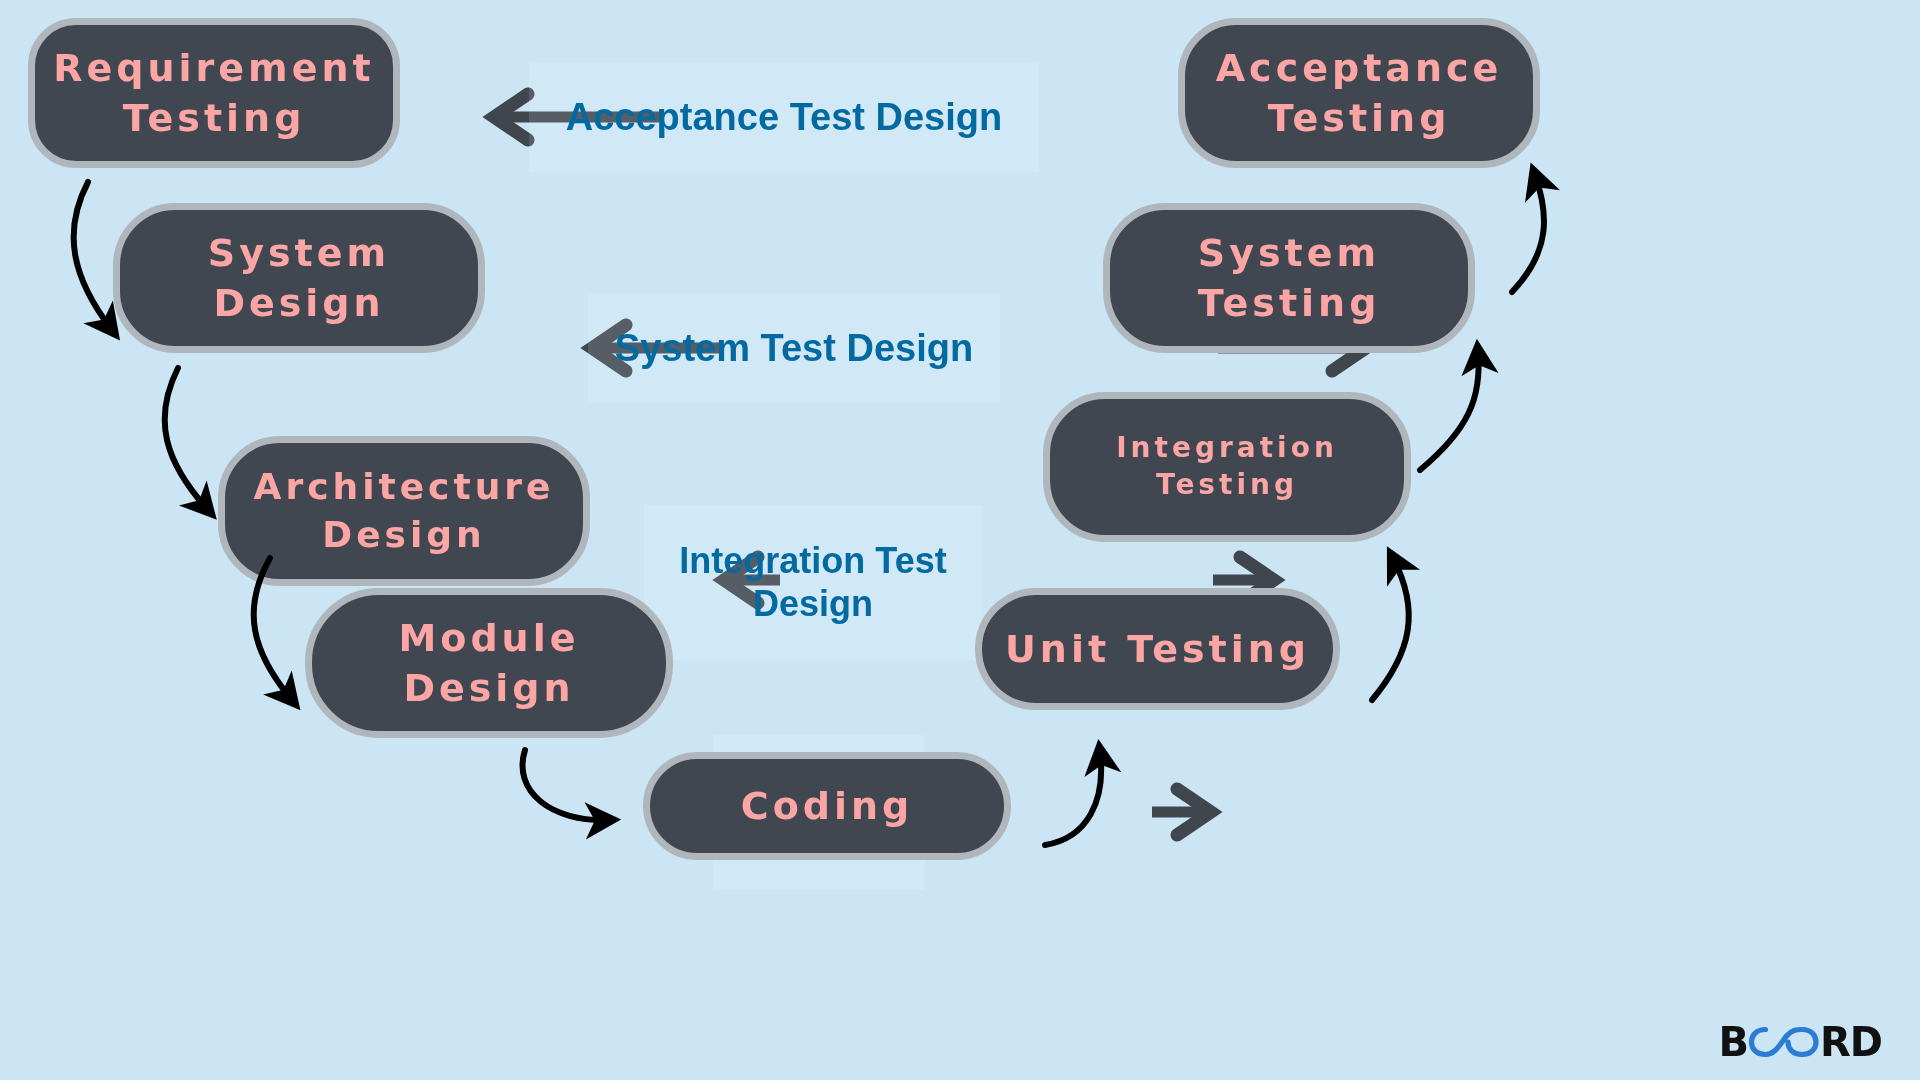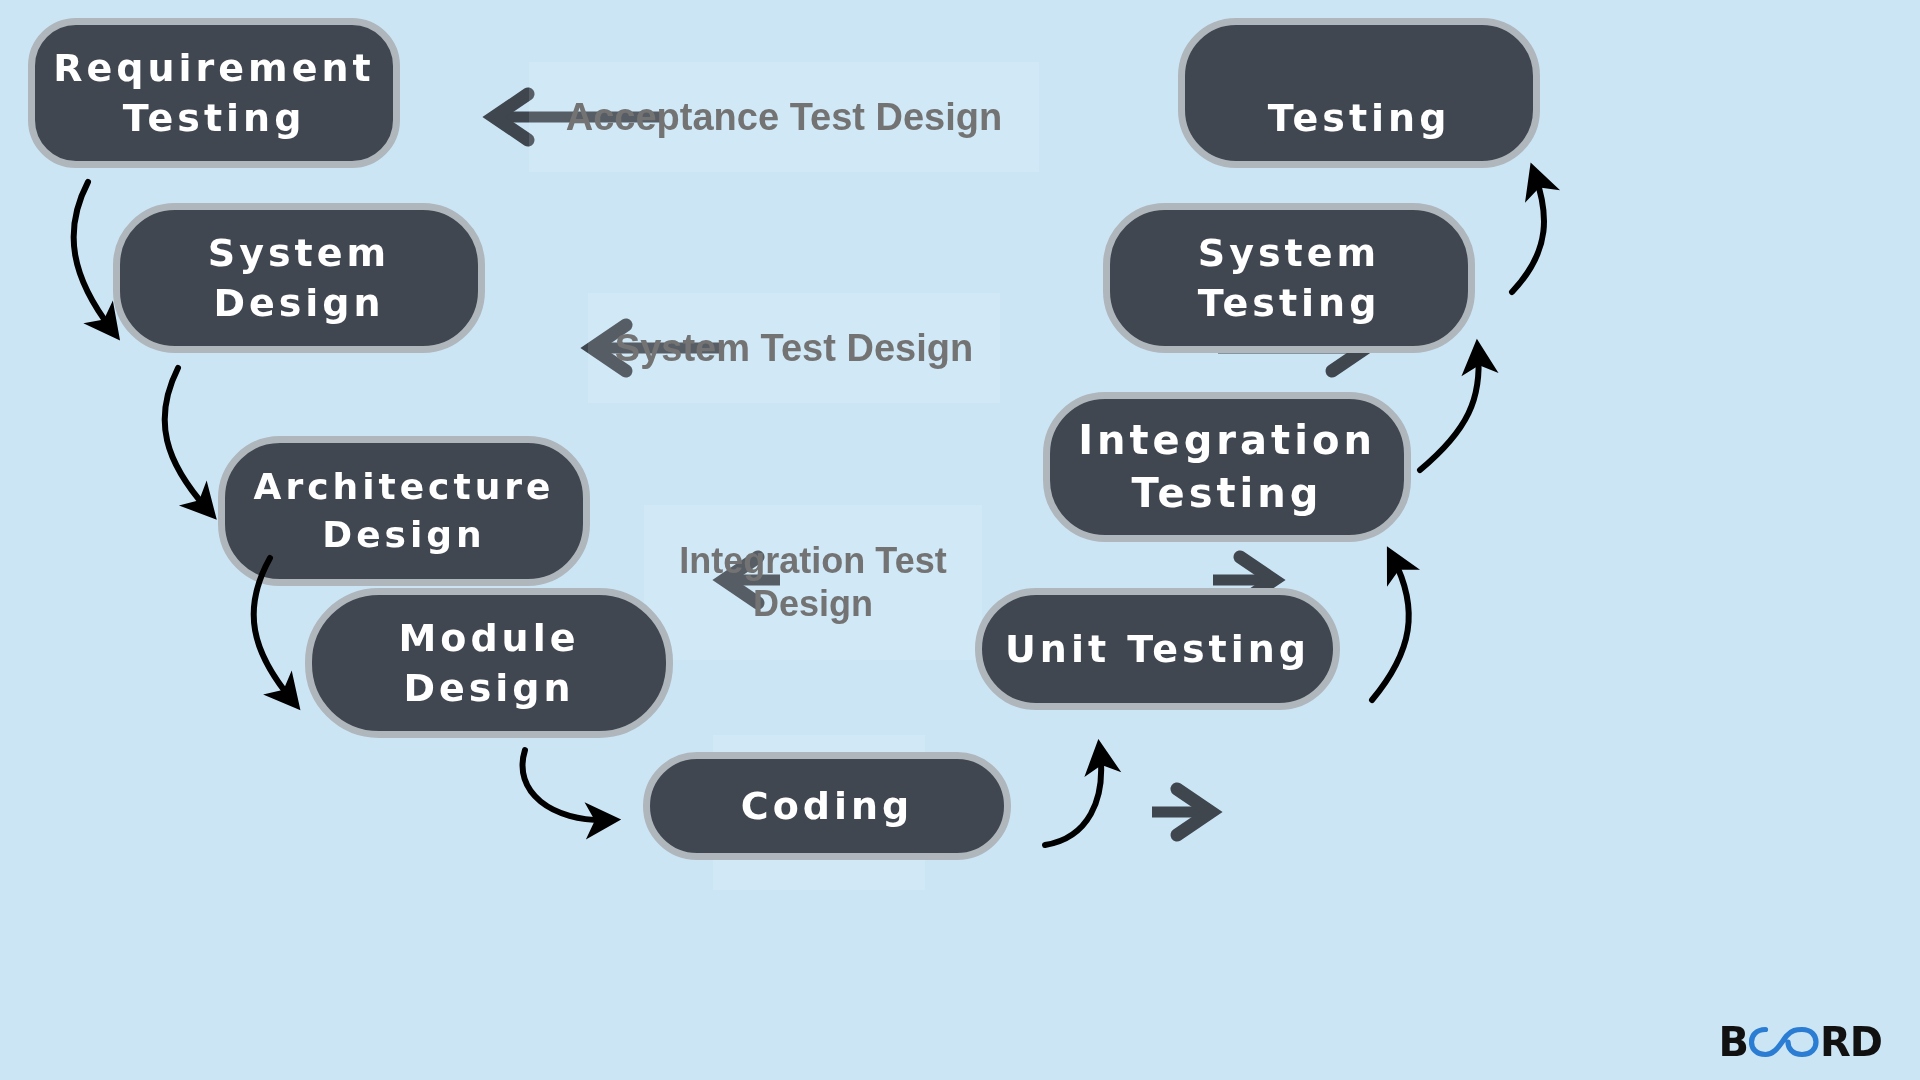--- a/index.html
+++ b/index.html
@@ -22,37 +22,37 @@
     width: 1920px;
     height: 1080px;
   }
 
   
   .node {
     position: absolute;
     box-sizing: border-box;
     background: #414750;
     border: 7px solid #afb6bc;
-    color: #ffffff;
+    color: #fca5a5;
     display: flex;
     align-items: center;
     justify-content: center;
     text-align: center;
     font-weight: bold;
     letter-spacing: 4px;
     line-height: 1.32;
     font-family: "DejaVu Sans", sans-serif;
     z-index: 5;
   }
 
   
   .edge-label {
     position: absolute;
     box-sizing: border-box;
-    color: #737373;
+    color: #0369a1;
     font-weight: bold;
     text-align: center;
     line-height: 1.18;
     letter-spacing: 0px;
     background: rgba(255,255,255,0.13);
     display: flex;
     align-items: center;
     justify-content: center;
     font-family: "Liberation Sans", sans-serif;
     z-index: 4;
@@ -156,33 +156,33 @@
   </div>
 
   <div class="node" style="left:643px; top:752px; width:368px; height:108px; border-radius:60px; font-size:38px;">
     <div>
       <span>Coding</span>
     </div>
   </div>
 
   <div class="node" style="left:1178px; top:18px; width:362px; height:150px; border-radius:58px; font-size:38px;">
     <div>
-      <br>
+      <span>Acceptance</span><br>
       <span>Testing</span>
     </div>
   </div>
 
   <div class="node" style="left:1103px; top:203px; width:372px; height:150px; border-radius:62px; font-size:38px;">
     <div>
       <span>System</span><br>
       <span>Testing</span>
     </div>
   </div>
 
-  <div class="node" style="left:1043px; top:392px; width:368px; height:150px; border-radius:62px; font-size:40px;">
+  <div class="node" style="left:1043px; top:392px; width:368px; height:150px; border-radius:62px; font-size:28px;">
     <div>
       <span>Integration</span><br>
       <span>Testing</span>
     </div>
   </div>
 
   <div class="node" style="left:975px; top:588px; width:365px; height:122px; border-radius:73px; font-size:38px;">
     <div>
       <span>Unit Testing</span>
     </div>

